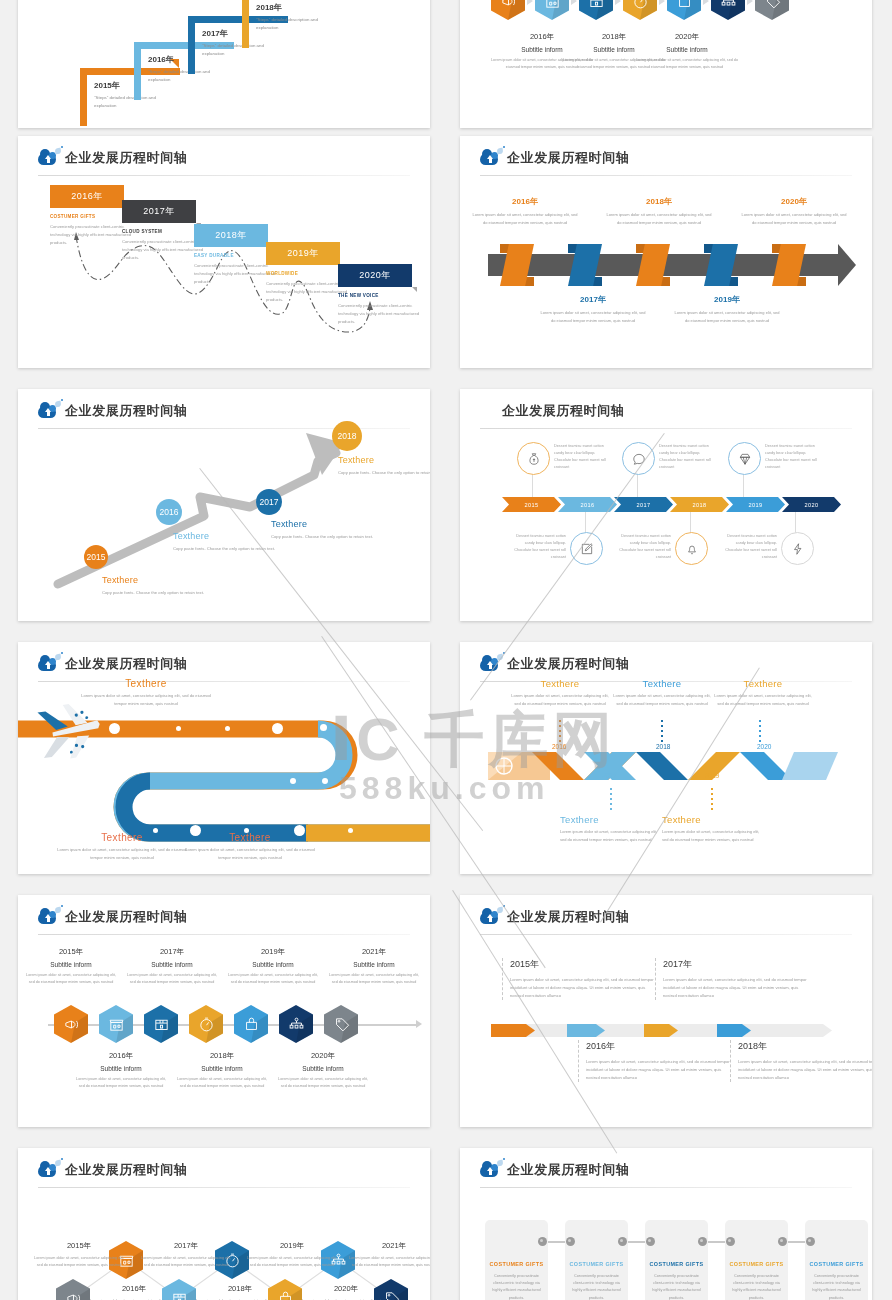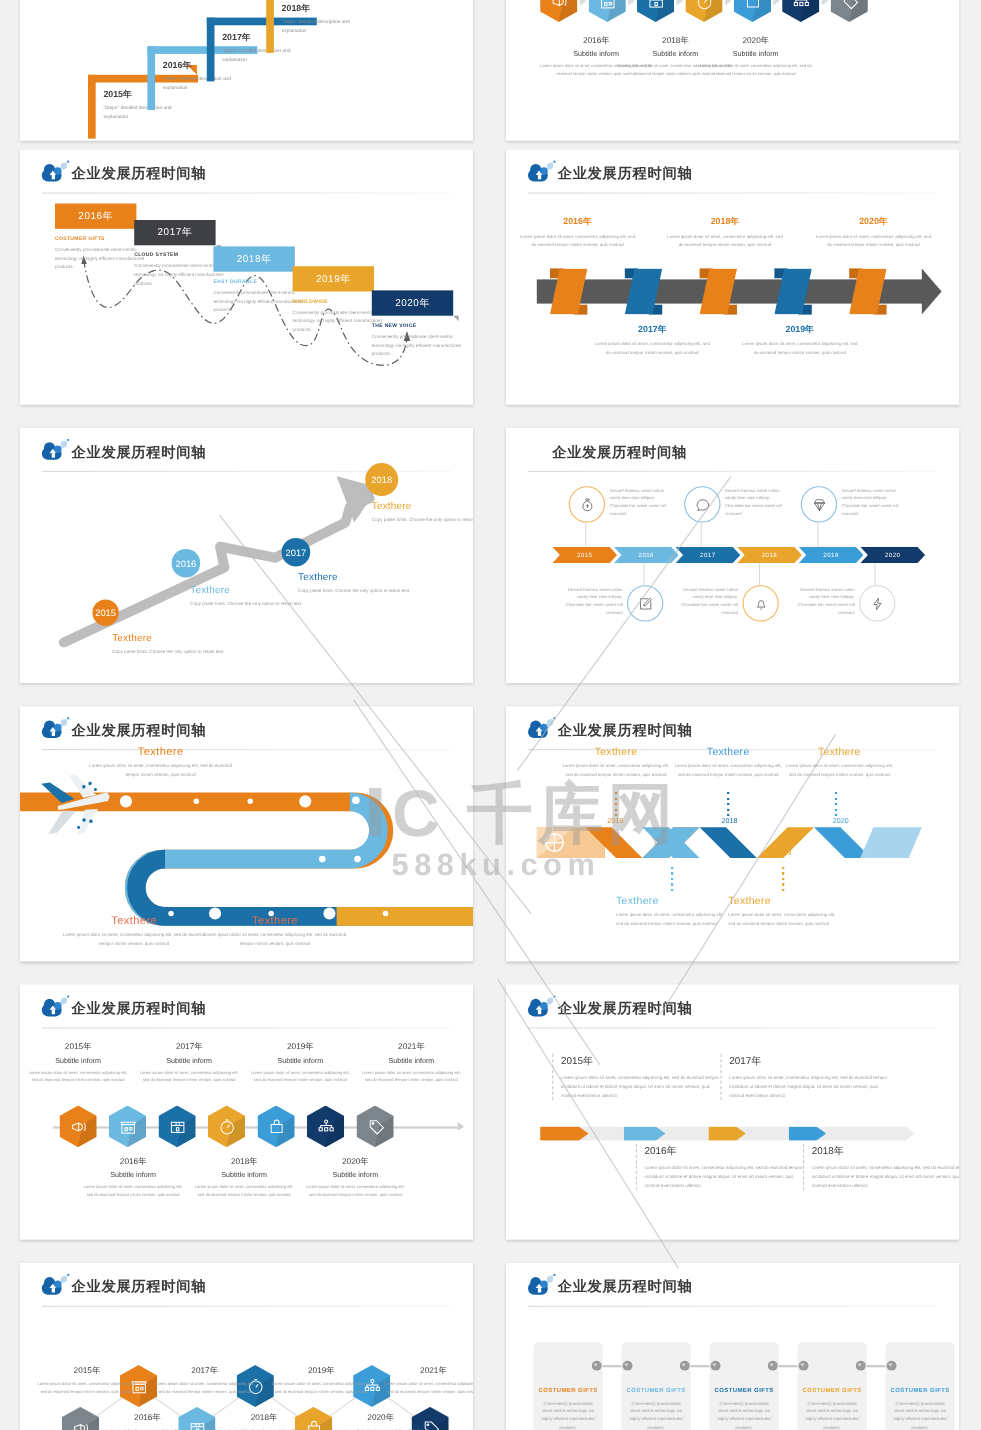--- a/index.html
+++ b/index.html
@@ -971,20 +971,20 @@
       <div class="knob" style="left:158px;top:89px;"></div>
       <div class="knob" style="left:186px;top:89px;"></div>
       <div class="knob" style="left:238px;top:89px;"></div>
       <div class="knob" style="left:266px;top:89px;"></div>
       <div class="knob" style="left:318px;top:89px;"></div>
       <div class="knob" style="left:346px;top:89px;"></div>
     </div>
   </div>
 
   <div class="wm" style="left:330px;top:700px;font-size:60px;letter-spacing:4px;">ⅠC 千库网</div>
-  <div class="wm" style="left:356px;top:770px;font-size:28px;letter-spacing:5px;">588ku.com</div>
+  <div class="wm" style="left:339px;top:770px;font-size:32px;letter-spacing:5px;">588ku.com</div>
   <div class="wmline" style="left:200px;top:468px;width:460px;transform:rotate(52deg);"></div>
   <div class="wmline" style="left:322px;top:636px;width:400px;transform:rotate(56deg);"></div>
   <div class="wmline" style="left:470px;top:700px;width:330px;transform:rotate(-54deg);"></div>
   <div class="wmline" style="left:600px;top:922px;width:300px;transform:rotate(-58deg);"></div>
   <div class="wmline" style="left:453px;top:890px;width:310px;transform:rotate(58deg);"></div>
 
 </div>
 
 </body></html>

